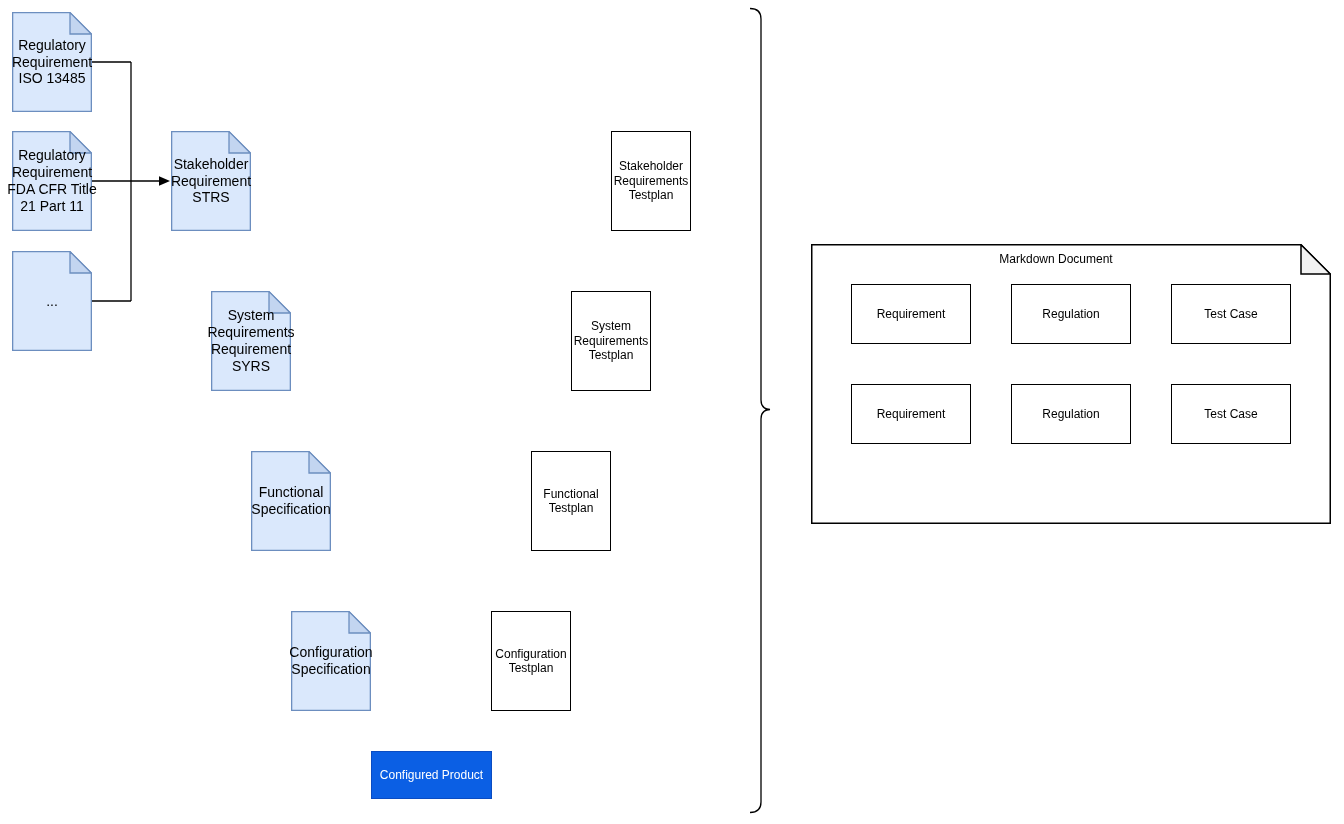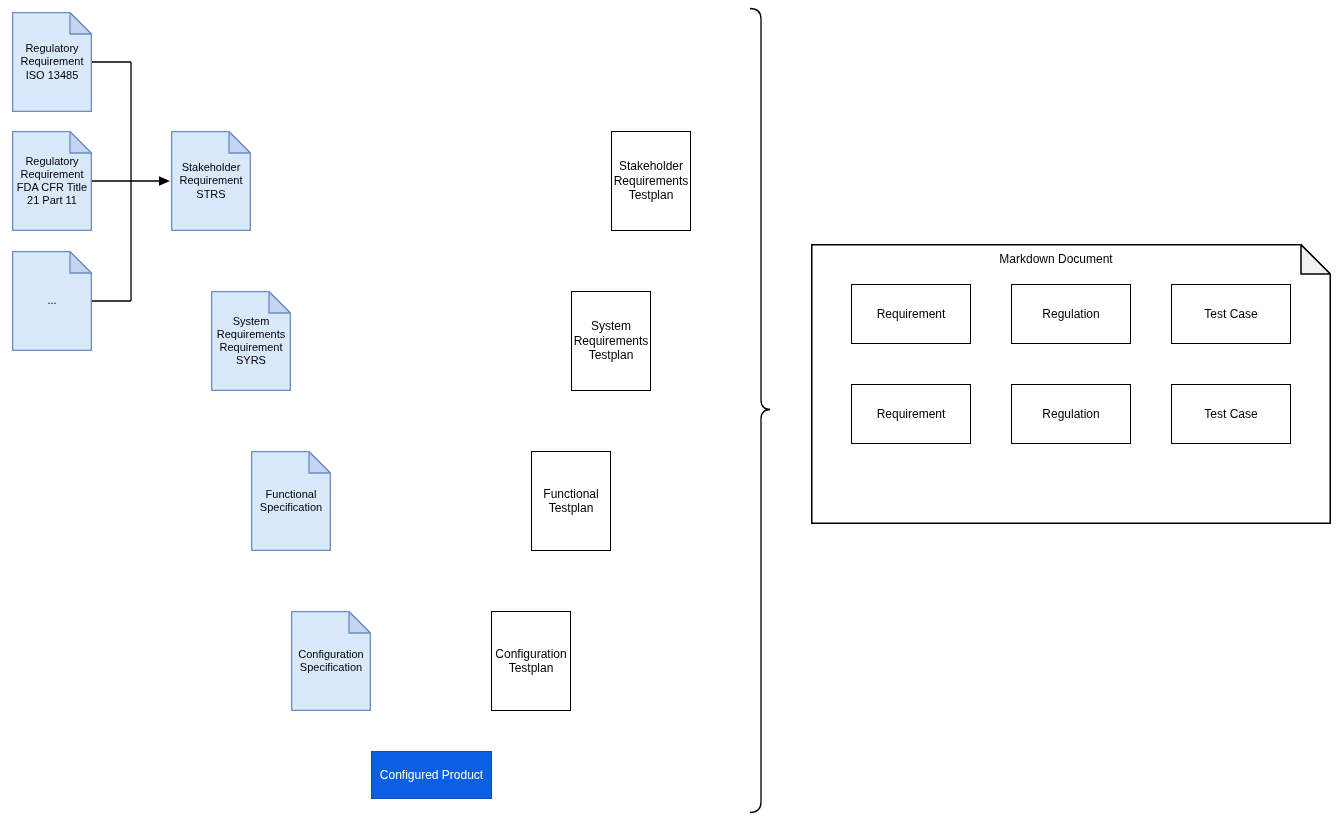--- a/index.html
+++ b/index.html
@@ -8,21 +8,21 @@
     font-family:"Liberation Sans", sans-serif; color:#000; overflow:hidden;
   }
   svg.overlay { position:absolute; left:0; top:0; pointer-events:none; }
 
   
   .doc { position:absolute; width:80px; height:100px; }
   .doc svg { position:absolute; left:0; top:0; }
   .doc .label {
     position:absolute; left:-10px; top:0; width:100px; height:100px;
     display:flex; align-items:center; justify-content:center;
-    text-align:center; font-size:11px; line-height:1.2; white-space:pre;
+    text-align:center; font-size:14px; line-height:1.2; white-space:pre;
   }
 
   
   .tp {
     position:absolute; width:80px; height:100px; box-sizing:border-box;
     background:#ffffff; border:1.3px solid #000000;
     display:flex; align-items:center; justify-content:center;
     text-align:center; font-size:12px; line-height:1.2; white-space:pre;
   }
 

